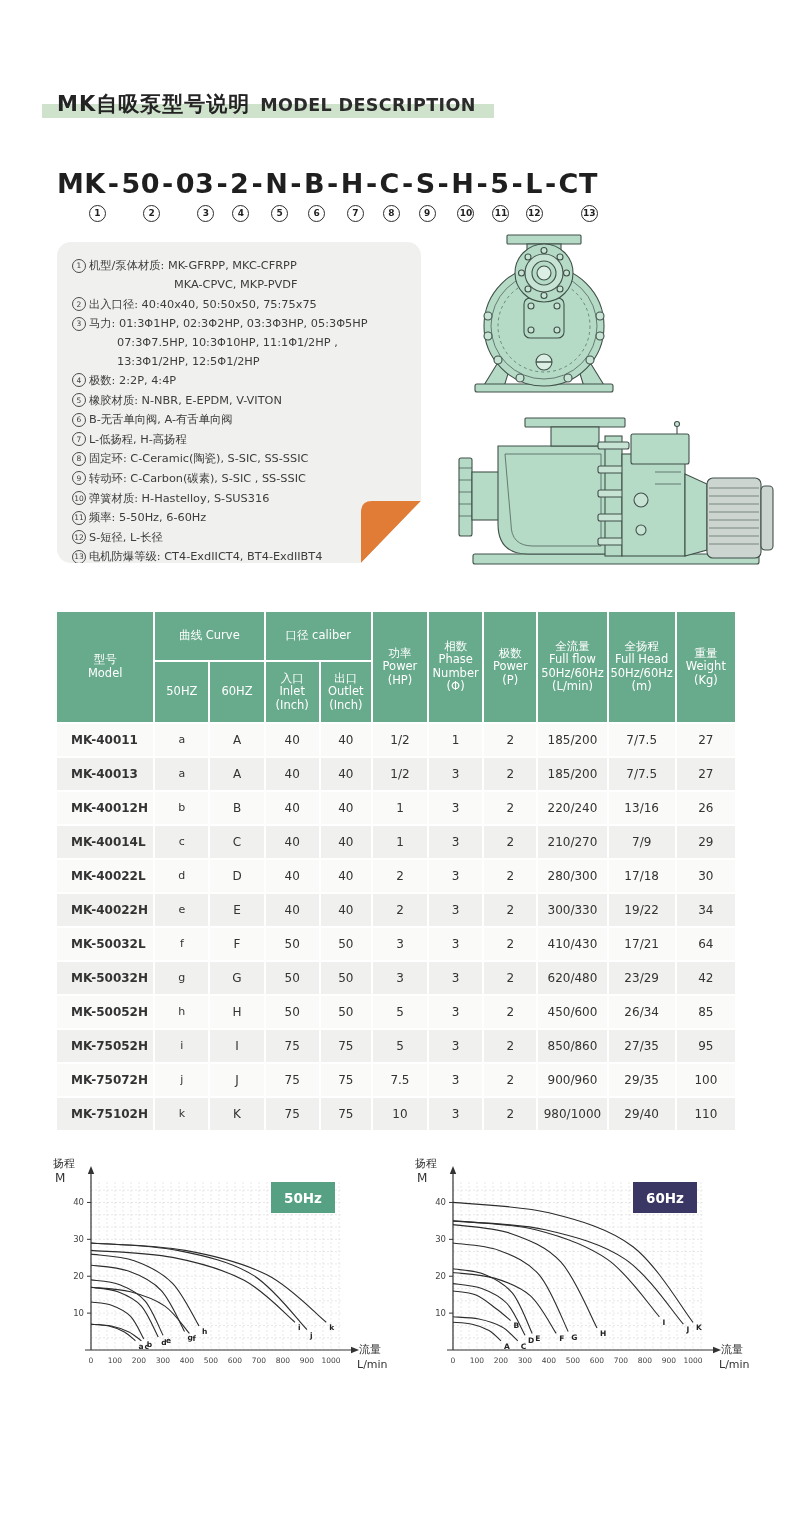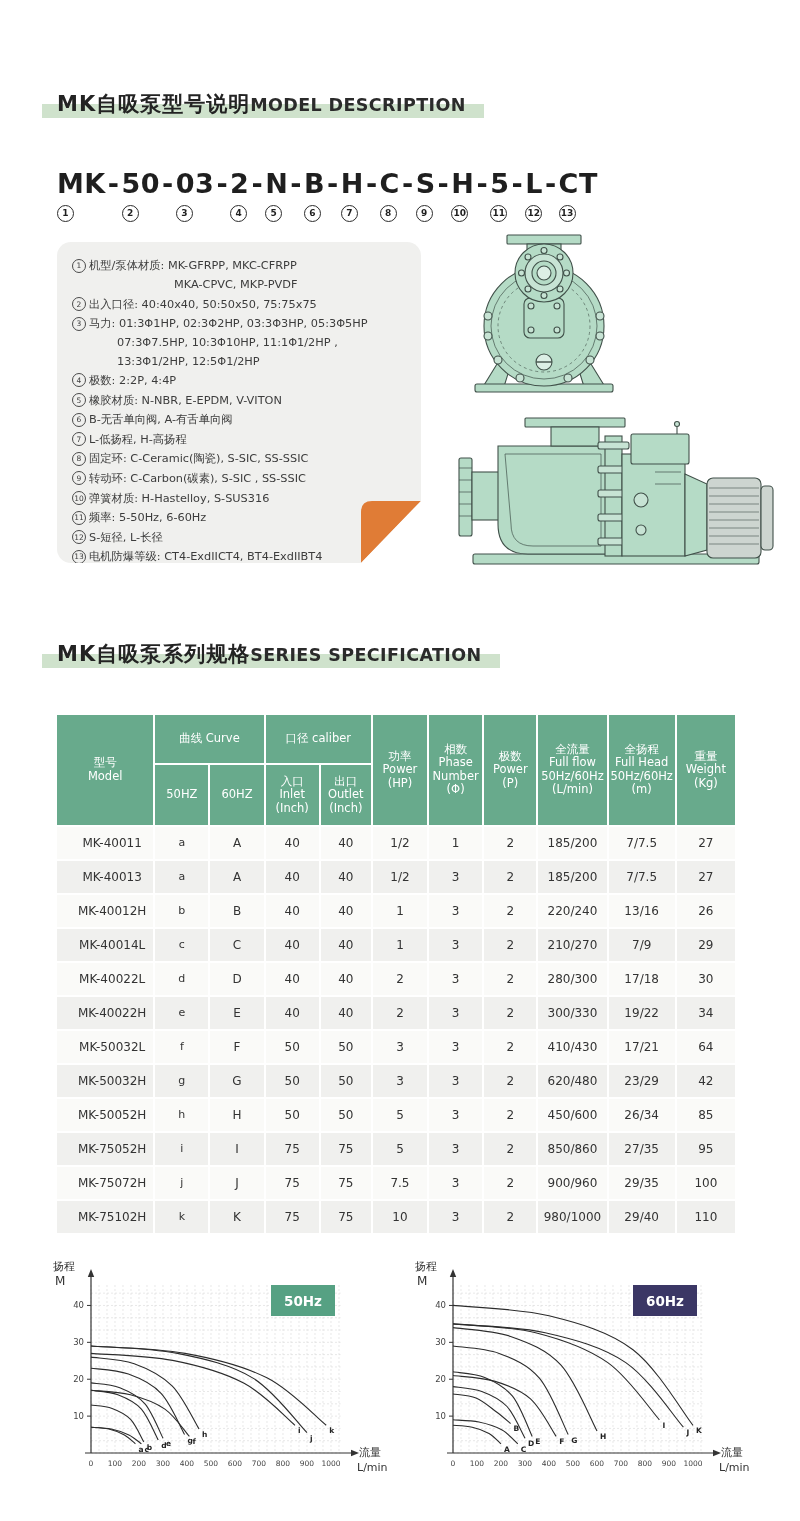--- a/index.html
+++ b/index.html
@@ -10,25 +10,25 @@
   }
   .content{padding:60px 0 0 57px;width:700px;}
 
   
   .sec-title{position:relative;display:inline-block;white-space:nowrap;}
   .sec-title .bar{position:absolute;left:-15px;right:-18px;bottom:1px;height:14px;
     background:var(--title-highlight,#cfe2cc);z-index:0;}
   .sec-title .zh{position:relative;z-index:1;font-size:21px;font-weight:bold;
     letter-spacing:1px;color:#232323;}
   .sec-title .en{position:relative;z-index:1;font-size:17.5px;font-weight:bold;
-    color:#2b2b2b;letter-spacing:.4px;}
+    margin-left:10px;color:#2b2b2b;letter-spacing:.4px;}
 
   
   .model-row{margin-top:27px;display:flex;align-items:flex-start;}
-  .mseg{display:flex;flex-direction:column;align-items:flex-start;}
+  .mseg{display:flex;flex-direction:column;align-items:flex-end;}
   .mseg .t,.mdash{font-size:27px;font-weight:bold;line-height:32px;color:#1f1f1f;letter-spacing:.5px;}
   .mdash{margin:0 2px;}
   .cnum-badge{margin-top:5px;width:15px;height:15px;border:1.6px solid #2c2c2c;border-radius:50%;
     display:flex;align-items:center;justify-content:center;font-size:9px;font-weight:bold;color:#1f1f1f;}
 
   
   .cols{display:flex;margin-top:20px;}
   .info-card{position:relative;width:364px;height:321px;flex:none;
     background:var(--card-background,#f0f0ee);border-radius:14px;
     padding:17px 12px 0 15px;box-sizing:border-box;
@@ -53,21 +53,21 @@
   
   .sec2{margin-top:44px;}
   .spec-table{margin-top:22px;border-collapse:separate;border-spacing:2px;
     table-layout:fixed;width:682px;margin-left:-2px;}
   .spec-table th{background:var(--table-header-green,#68aa8c);color:#fff;font-weight:normal;
     font-size:11.5px;white-space:pre-line;line-height:13.5px;padding:2px 1px;text-align:center;}
   .spec-table thead tr.r1 th{height:44px;}
   .spec-table thead tr.r2 th{height:56px;margin-top:8px;}
   .spec-table td{background:#fafaf8;font-size:12px;text-align:center;height:32px;color:#333;padding:0;}
   .spec-table tr.alt td{background:var(--row-alt-background,#f0f0ee);}
-  .spec-table td.model-cell{text-align:center;padding-left:14px;}
+  .spec-table td.model-cell{text-align:left;padding-left:14px;font-weight:bold;}
   .spec-table td.curve-lc{font-size:11px;}
 
   
   .sec3{margin-top:20px;}
   .charts{display:flex;margin:12px 0 0 -10px;gap:10px;}
   .chart-box{flex:none;}
 </style>
 </head>
 <body>
 
@@ -297,24 +297,20 @@
             <line x1="264" y1="128" x2="314" y2="128" stroke-width="0.6"></line>
             <line x1="264" y1="136" x2="314" y2="136" stroke-width="0.6"></line>
             <rect class="mg" x="316" y="78" width="12" height="64" rx="4"></rect>
           </g>
         </svg>
       </div>
     </div>
   </div>
 
   <div class="sec2">
-    <h1 class="sec-title">
-      <span class="bar"></span>
-      <span class="zh">MK自吸泵系列规格</span><span class="en">SERIES SPECIFICATION</span>
-    </h1>
 
     <table class="spec-table">
       <colgroup>
         <col style="width:96px">
           <col style="width:53px">
           <col style="width:53px">
         <col style="width:53px">
           <col style="width:50px">
           <col style="width:54px">
         <col style="width:53px">

